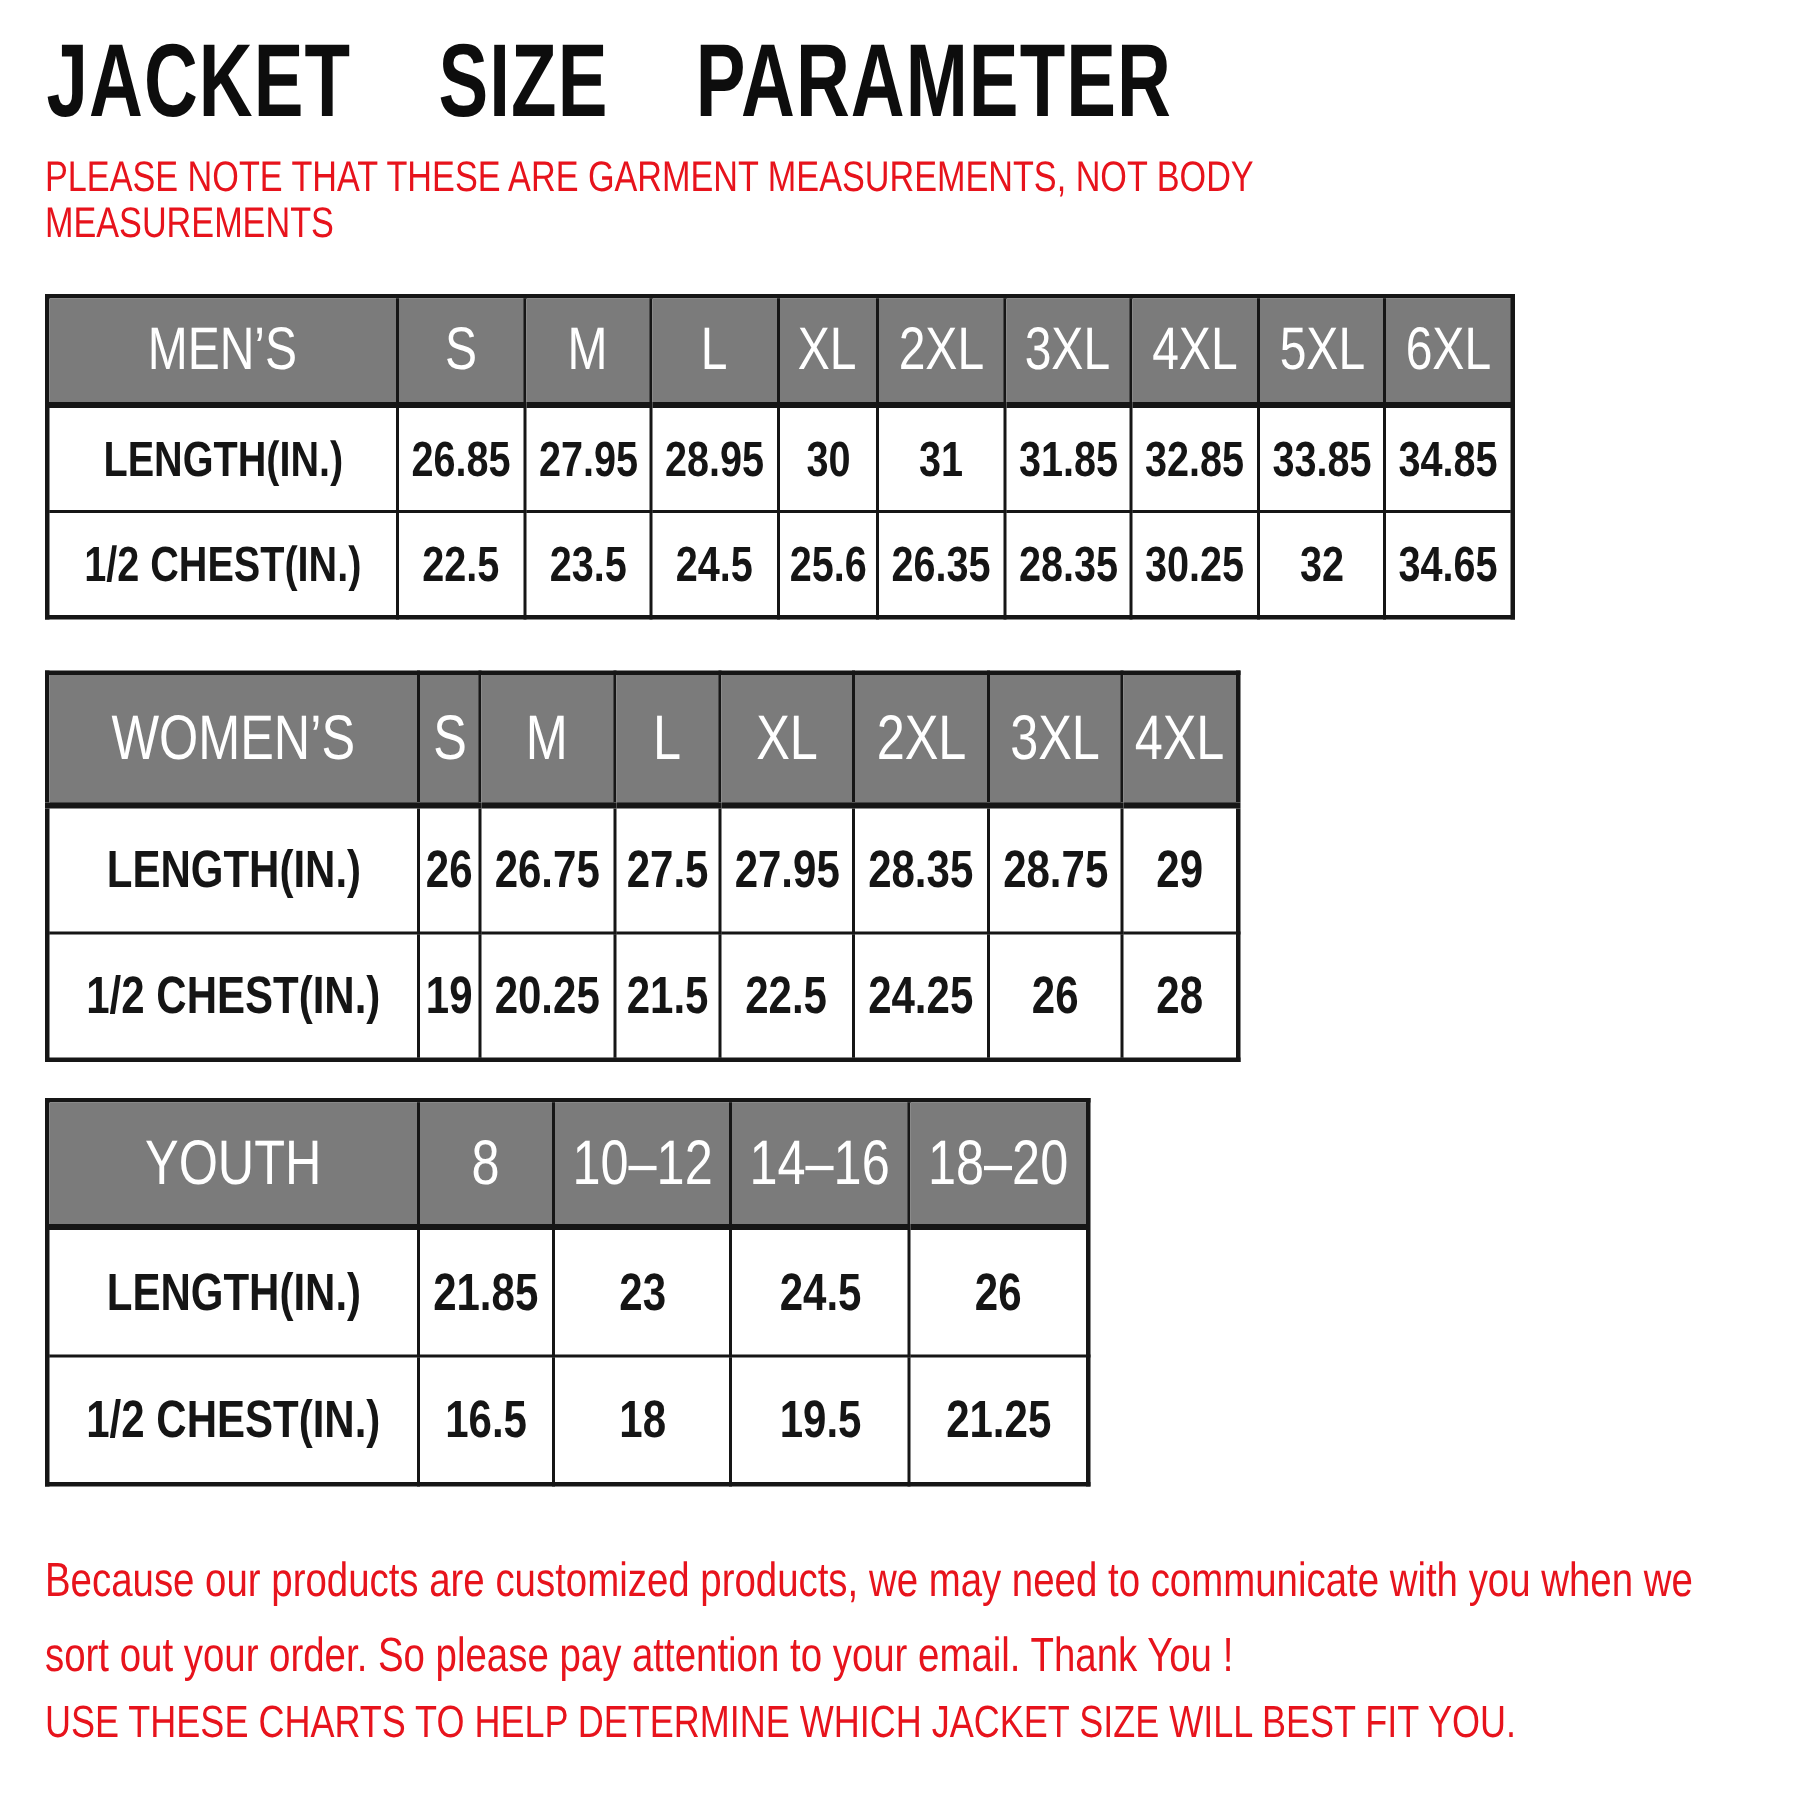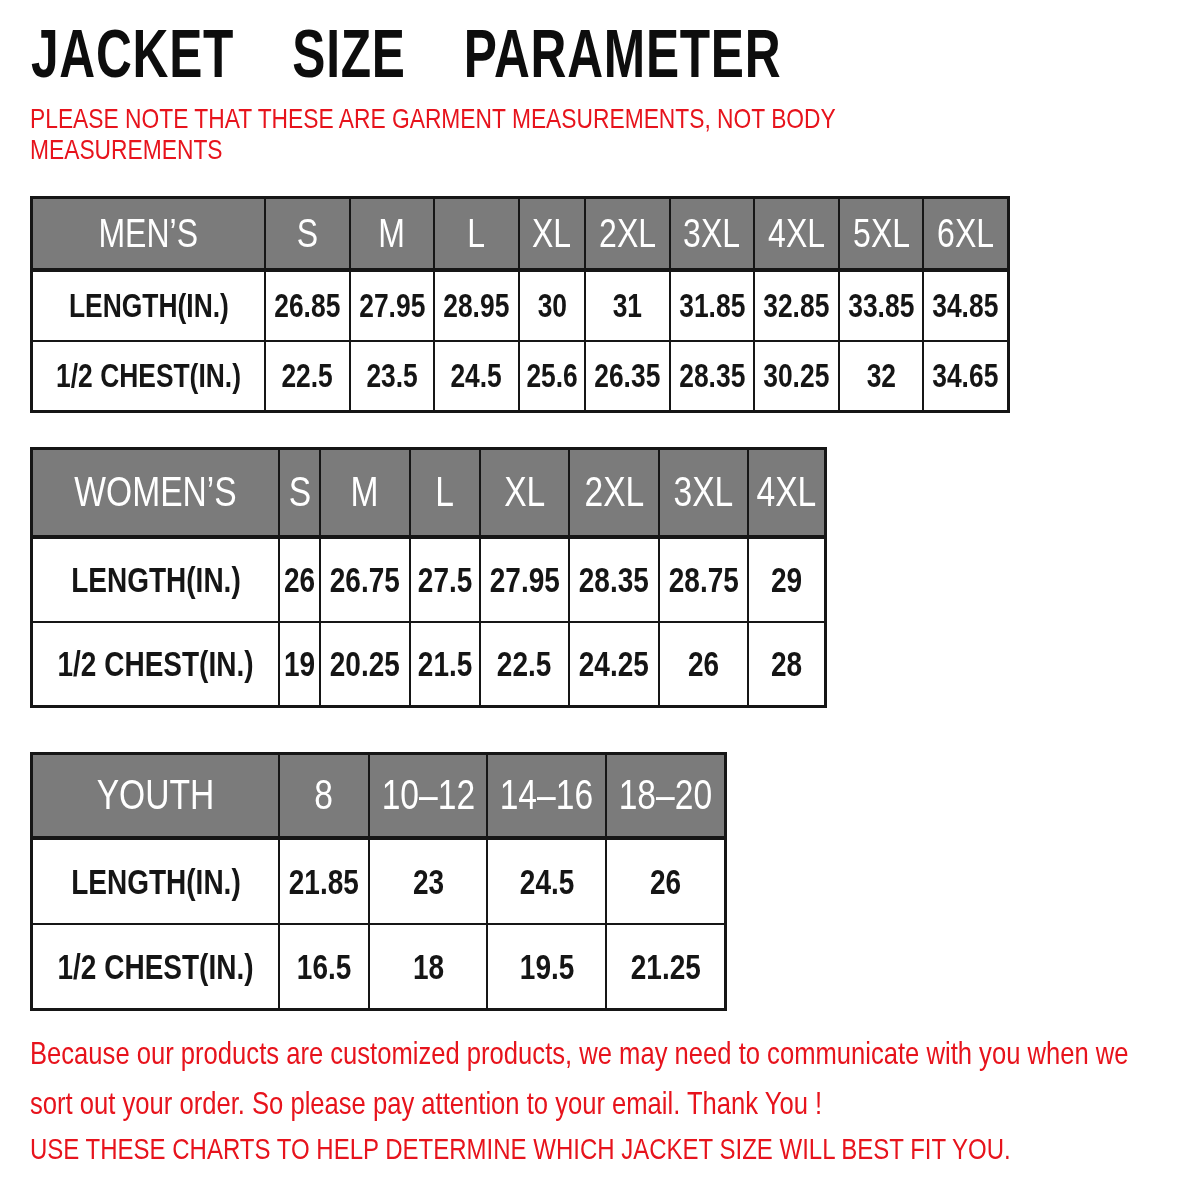--- a/index.html
+++ b/index.html
@@ -144,21 +144,21 @@
             <td><span class="sq" style="font-size: 35px;">19</span></td>
             <td><span class="sq" style="font-size: 35px;">20.25</span></td>
             <td><span class="sq" style="font-size: 35px;">21.5</span></td>
             <td><span class="sq" style="font-size: 35px;">22.5</span></td>
             <td><span class="sq" style="font-size: 35px;">24.25</span></td>
             <td><span class="sq" style="font-size: 35px;">26</span></td>
             <td><span class="sq" style="font-size: 35px;">28</span></td>
           </tr>
         </tbody>
       </table>
-      <table class="size-table" style="top: 752px; left: 30px;">
+      <table class="size-table" style="top: 732px; left: 30px;">
         <colgroup>
           <col style="width: 260px;">
           <col style="width: 123.5px;">
           <col style="width: 123.5px;">
           <col style="width: 123.5px;">
           <col style="width: 123.5px;">
         </colgroup>
         <thead>
           <tr style="height: 84px;">
             <th><span class="sq" style="font-size: 42px;">YOUTH</span></th>

